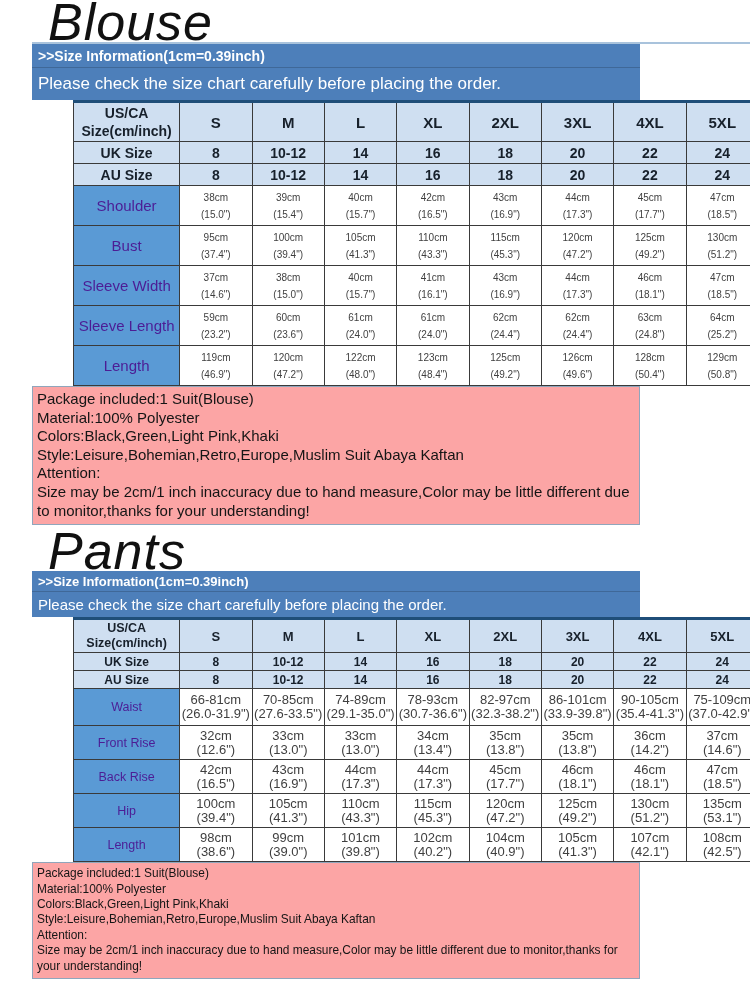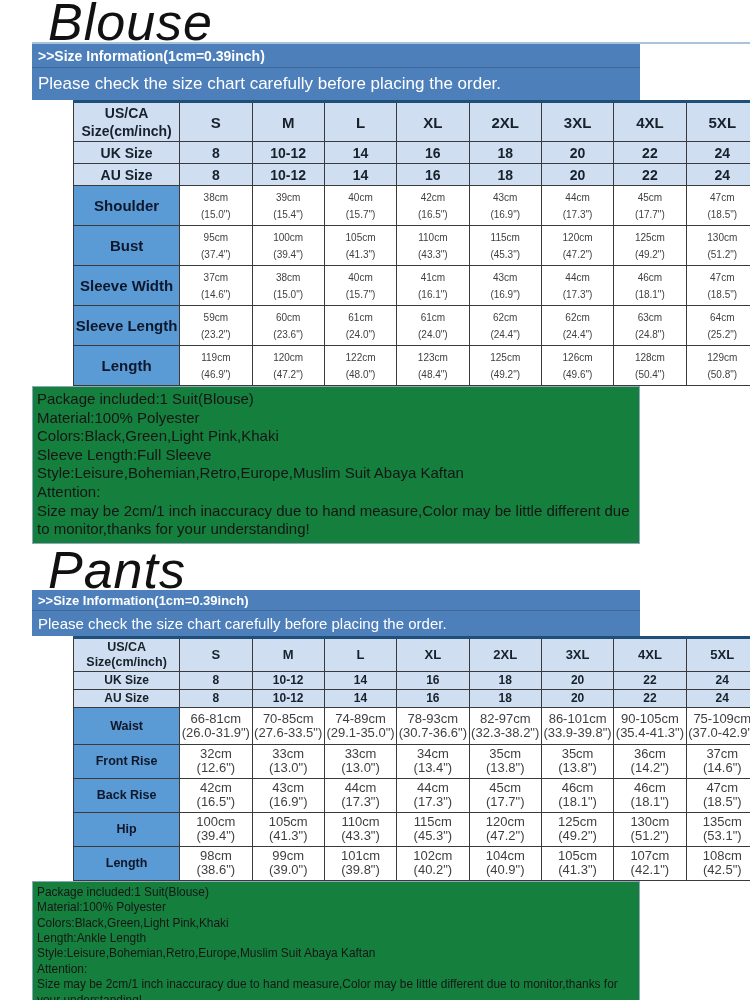--- a/index.html
+++ b/index.html
@@ -39,21 +39,21 @@
   }
   table.size-table th, table.size-table td{
     border:1px solid #3a3a3a;text-align:center;vertical-align:middle;
     padding:0;overflow:hidden;
   }
   table.size-table col.label-col{width:15.5%;}
   th.corner, th.colhead, th.rowhead-light, tr.simple td{
     background:var(--header-cell-bg,#cfdff1);color:#17202b;font-weight:700;
   }
   th.rowlabel{
-    background:var(--label-cell-bg,#5a9ad5);color:#0f172a;font-weight:700;
+    background:var(--label-cell-bg,#5a9ad5);color:#4c1d95;font-weight:400;
   }
   tr.measure td{background:#ffffff;color:#3f3f3f;font-weight:400;}
   td .cm,td .inch{display:block;}
 
   
   .blouse-tbl th.corner{font-size:14px;line-height:18px;height:38px;}
   .blouse-tbl th.colhead{font-size:15px;height:38px;}
   .blouse-tbl tr.simple th,.blouse-tbl tr.simple td{font-size:14px;height:21px;}
   .blouse-tbl th.rowlabel{font-size:15px;}
   .blouse-tbl tr.measure td{font-size:10px;}
@@ -64,21 +64,21 @@
   .pants-tbl th.corner{font-size:12.5px;line-height:15px;height:32px;}
   .pants-tbl th.colhead{font-size:13px;height:32px;}
   .pants-tbl tr.simple th,.pants-tbl tr.simple td{font-size:12px;height:17px;}
   .pants-tbl th.rowlabel{font-size:12.5px;}
   .pants-tbl tr.measure td{font-size:13px;}
   .pants-tbl tr.measure{height:34px;}
   .pants-tbl tr.measure.tall{height:37px;padding-left:44px;}
   .pants-tbl td .cm,.pants-tbl td .inch{line-height:14px;}
 
   
-  .details{border:1px solid #8fa6bc;background:#15803d;color:#151515;}
+  .details{border:1px solid #8fa6bc;background:#fca5a5;color:#151515;}
   .blouse-d{font-size:15px;line-height:18.6px;padding:3px 4px 4px 4px;}
   .pants-d{font-size:11.9px;line-height:15.4px;padding:3px 4px 4px 4px;}
 </style>
 </head>
 <body>
 
 <div class="page">
 
   <section>
     <div class="title-row">
@@ -309,21 +309,20 @@
                 <span class="cm">129cm</span>
                 <span class="inch">(50.8")</span>
               </td>
             </tr>
           </tbody>
         </table>
       <div class="details blouse-d">
         <div>Package included:1 Suit(Blouse)</div>
         <div>Material:100% Polyester</div>
         <div>Colors:Black,Green,Light Pink,Khaki</div>
-        <div>Sleeve Length:Full Sleeve</div>
         <div>Style:Leisure,Bohemian,Retro,Europe,Muslim Suit Abaya Kaftan</div>
         <div>Attention:</div>
         <div>Size may be 2cm/1 inch inaccuracy due to hand measure,Color may be little different due to monitor,thanks for your understanding!</div>
       </div>
     </div>
   </section>
 
   <section>
     <div class="title-row pants-t">
       <h1 class="sec-title">Pants</h1>
@@ -553,21 +552,20 @@
                 <span class="cm">108cm</span>
                 <span class="inch">(42.5")</span>
               </td>
             </tr>
           </tbody>
         </table>
       <div class="details pants-d">
         <div>Package included:1 Suit(Blouse)</div>
         <div>Material:100% Polyester</div>
         <div>Colors:Black,Green,Light Pink,Khaki</div>
-        <div>Length:Ankle Length</div>
         <div>Style:Leisure,Bohemian,Retro,Europe,Muslim Suit Abaya Kaftan</div>
         <div>Attention:</div>
         <div>Size may be 2cm/1 inch inaccuracy due to hand measure,Color may be little different due to monitor,thanks for your understanding!</div>
       </div>
     </div>
   </section>
 
 </div>
 
 </body></html>

